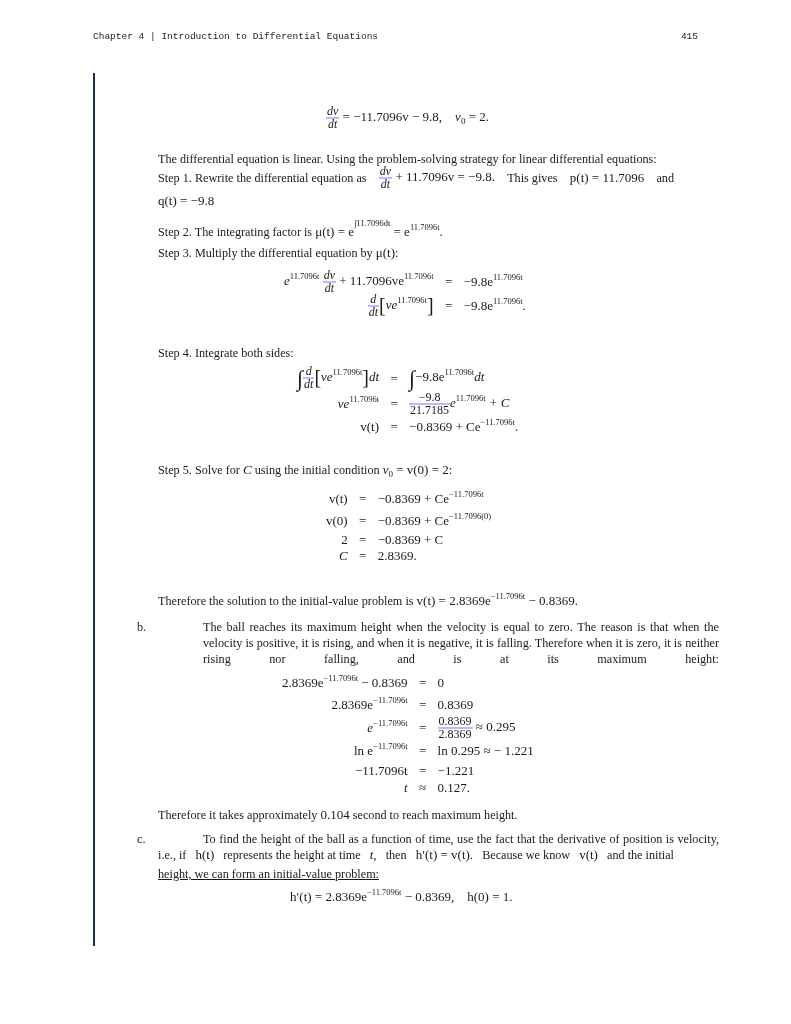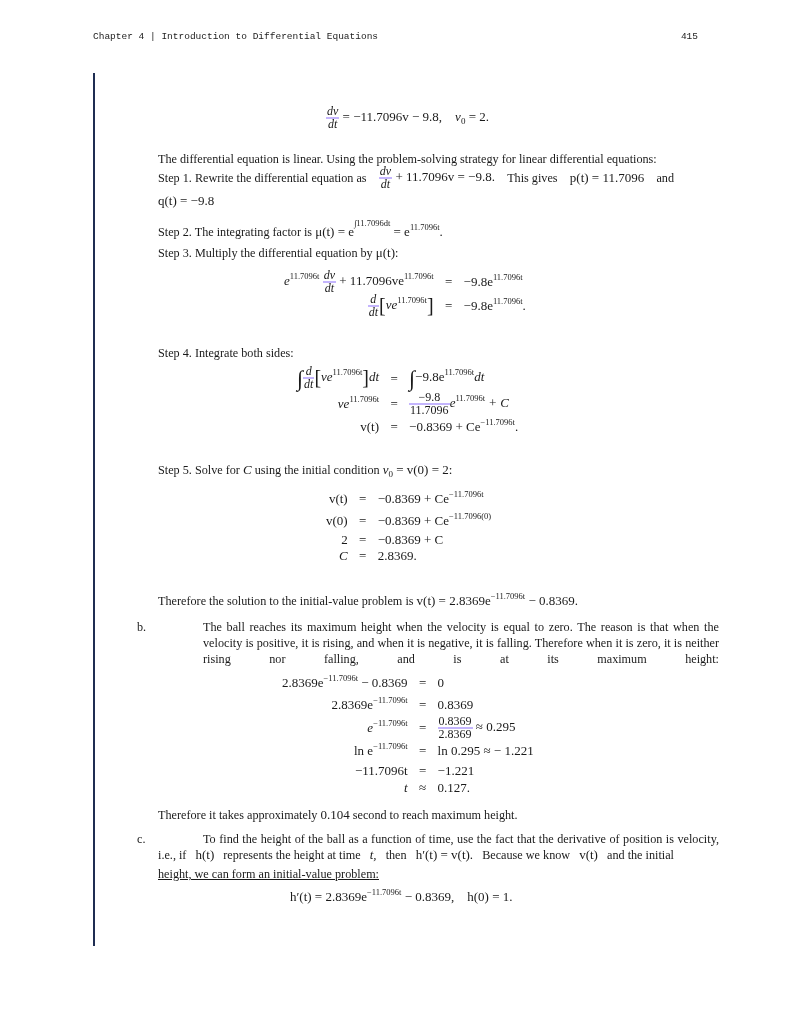--- a/index.html
+++ b/index.html
@@ -78,21 +78,21 @@
 <table class="eq abs" style="left:293px; top:366px;">
   <tbody>
       <tr>
     <td class="l"><span class="big-int">∫</span><span class="frac i"><span class="num">d</span><span class="den">dt</span></span><span class="bracket">[</span><span class="i">ve</span><sup>11.7096t</sup><span class="bracket">]</span><span class="i">dt</span></td>
     <td class="c">=</td>
     <td class="r"><span class="big-int">∫</span><span>−9.8e</span><sup>11.7096t</sup><span class="i">dt</span></td>
   </tr>
   <tr>
     <td class="l"><span class="i">ve</span><sup>11.7096t</sup></td>
     <td class="c">=</td>
-    <td class="r"><span class="frac"><span class="num">−9.8</span><span class="den">11.7096</span></span><span class="i">e</span><sup>11.7096t</sup><span class="i"> + C</span></td>
+    <td class="r"><span class="frac"><span class="num">−9.8</span><span class="den">21.7185</span></span><span class="i">e</span><sup>11.7096t</sup><span class="i"> + C</span></td>
   </tr>
   <tr>
     <td class="l">v(t)</td>
     <td class="c">=</td>
     <td class="r"><span>−0.8369 + Ce</span><sup>−11.7096t</sup>.</td>
   </tr>
 </tbody>
   </table>
 
 <div class="abs txt" style="left:158px; top:462px;">

